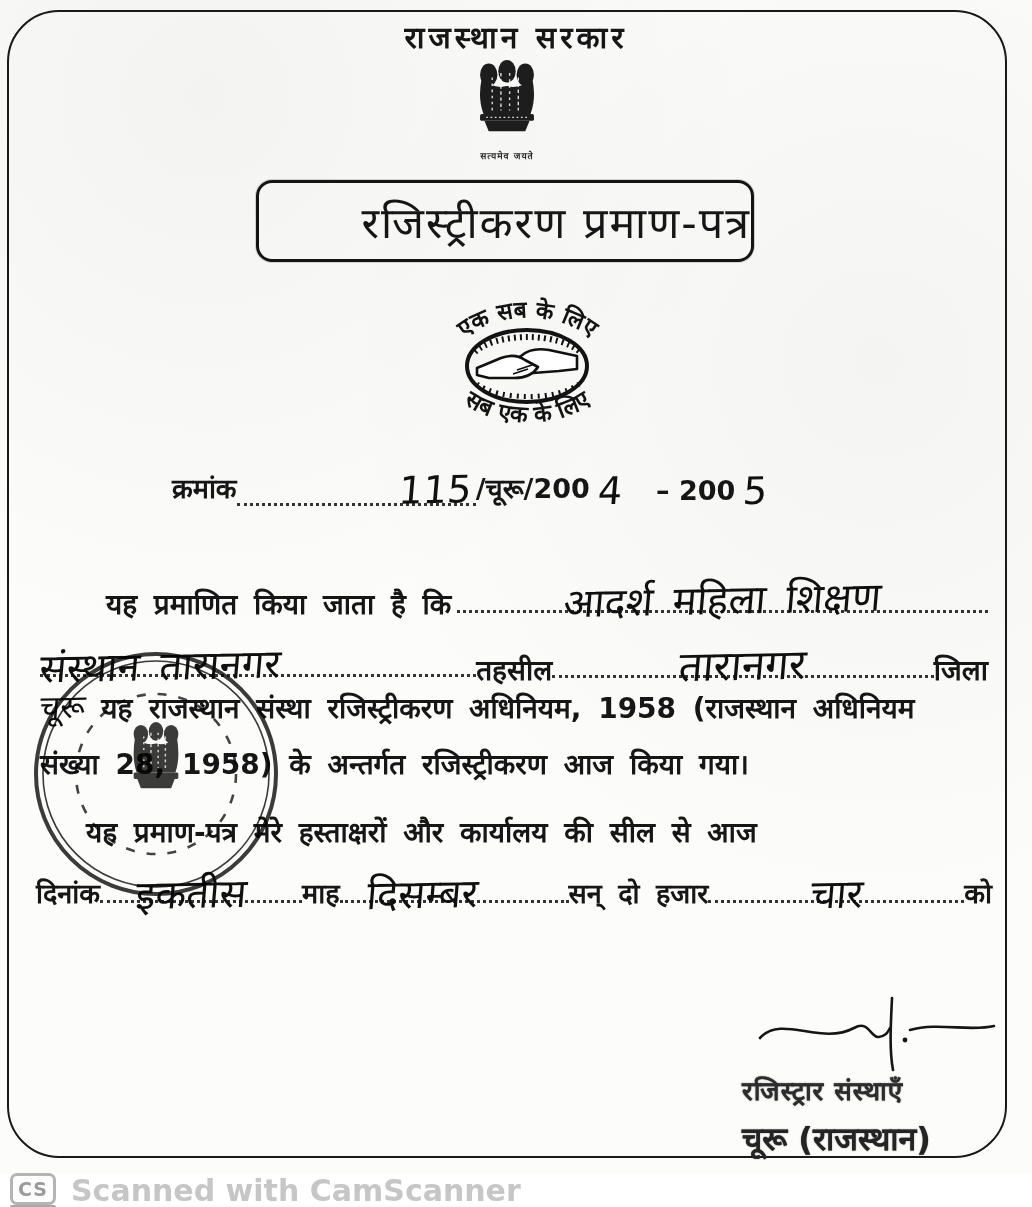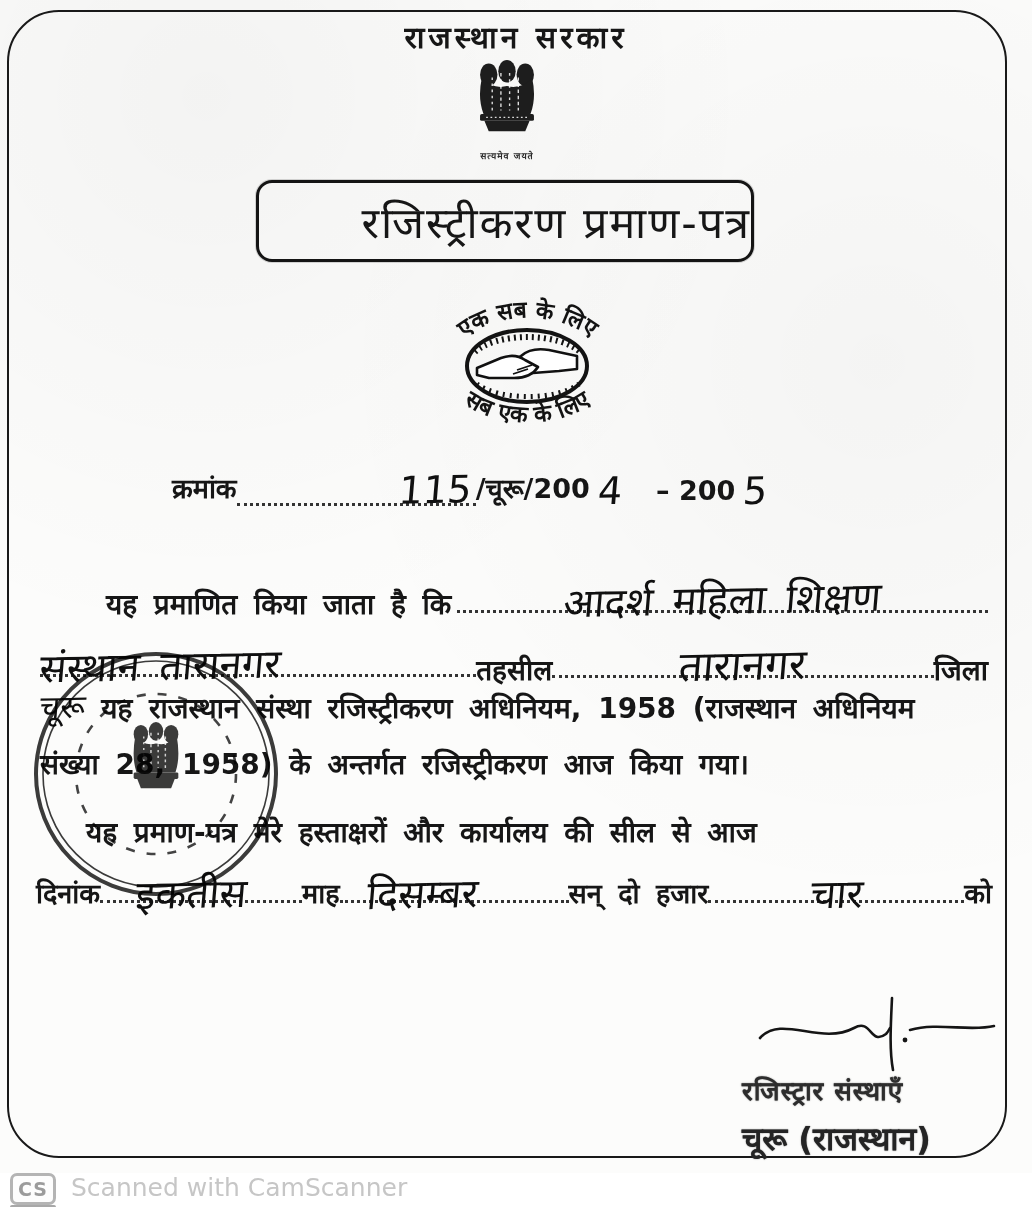--- a/index.html
+++ b/index.html
@@ -82,21 +82,21 @@
   .cs-badge{
     width:40px;height:26px;border:3px solid #b4b4b4;border-radius:7px;
     display:flex;align-items:center;justify-content:center;
     font-size:19px;font-weight:700;color:#9b9b9b;letter-spacing:1px;
     position:relative;background:#fdfdfd;
   }
   .cs-badge::after{
     content:"";position:absolute;left:-3px;right:-3px;bottom:-11px;height:8px;
     background:#a8a8a8;border-radius:2px 2px 4px 4px;
   }
-  .scanner-text{font-size:25px;color:#c6c6c6;font-weight:400;}
+  .scanner-text{font-size:30px;color:#c6c6c6;font-weight:700;}
 </style>
 </head>
 <body>
 
 <div class="page">
 
   <div class="frame"></div>
 
   <div class="gov-title">राजस्थान सरकार</div>
 

